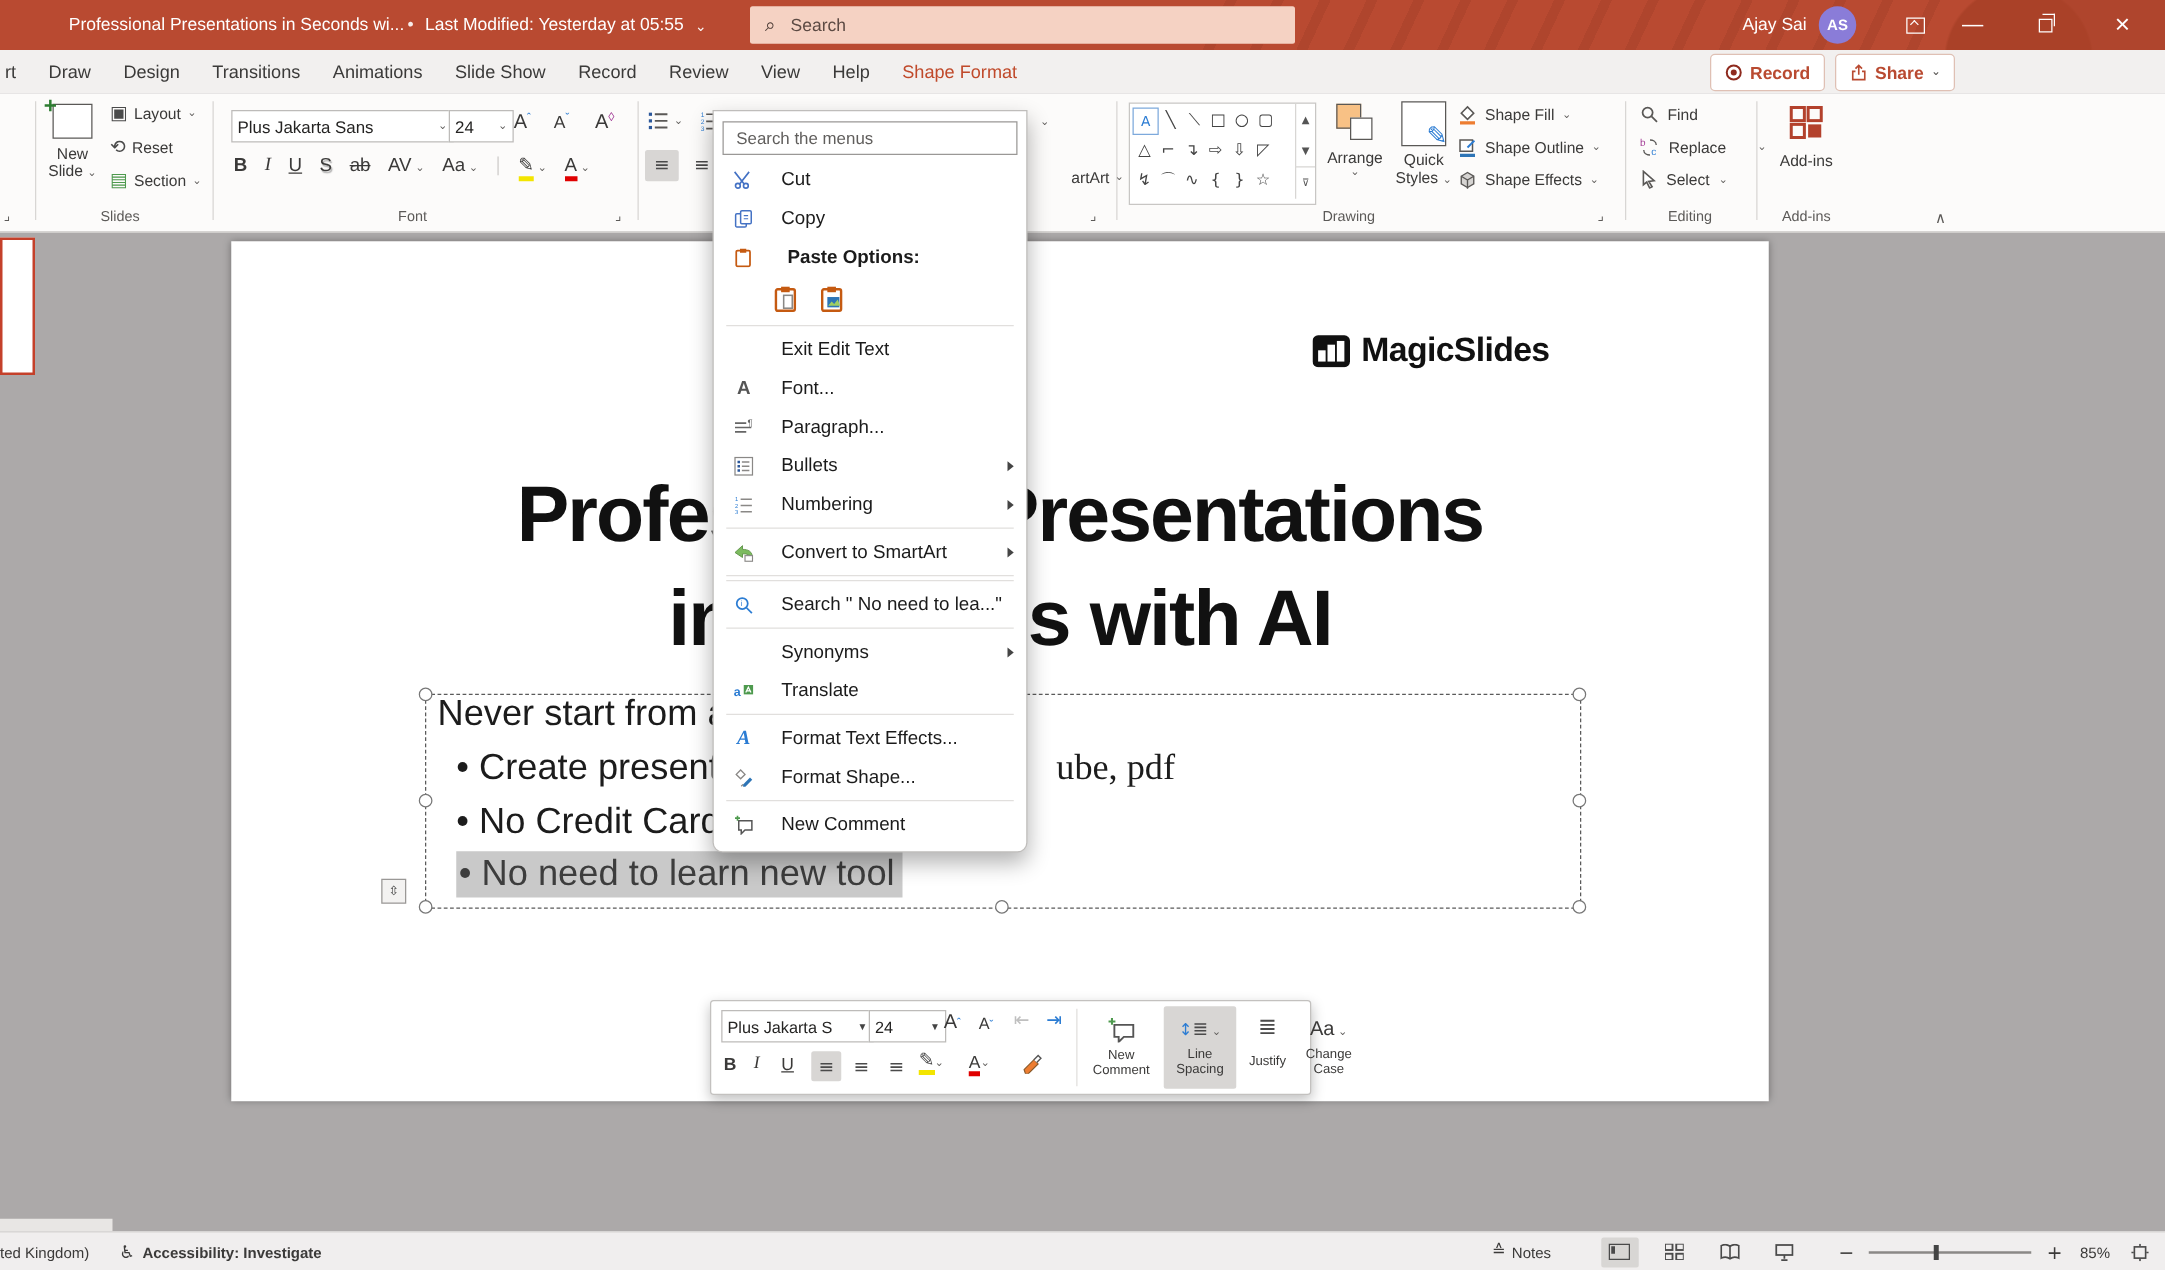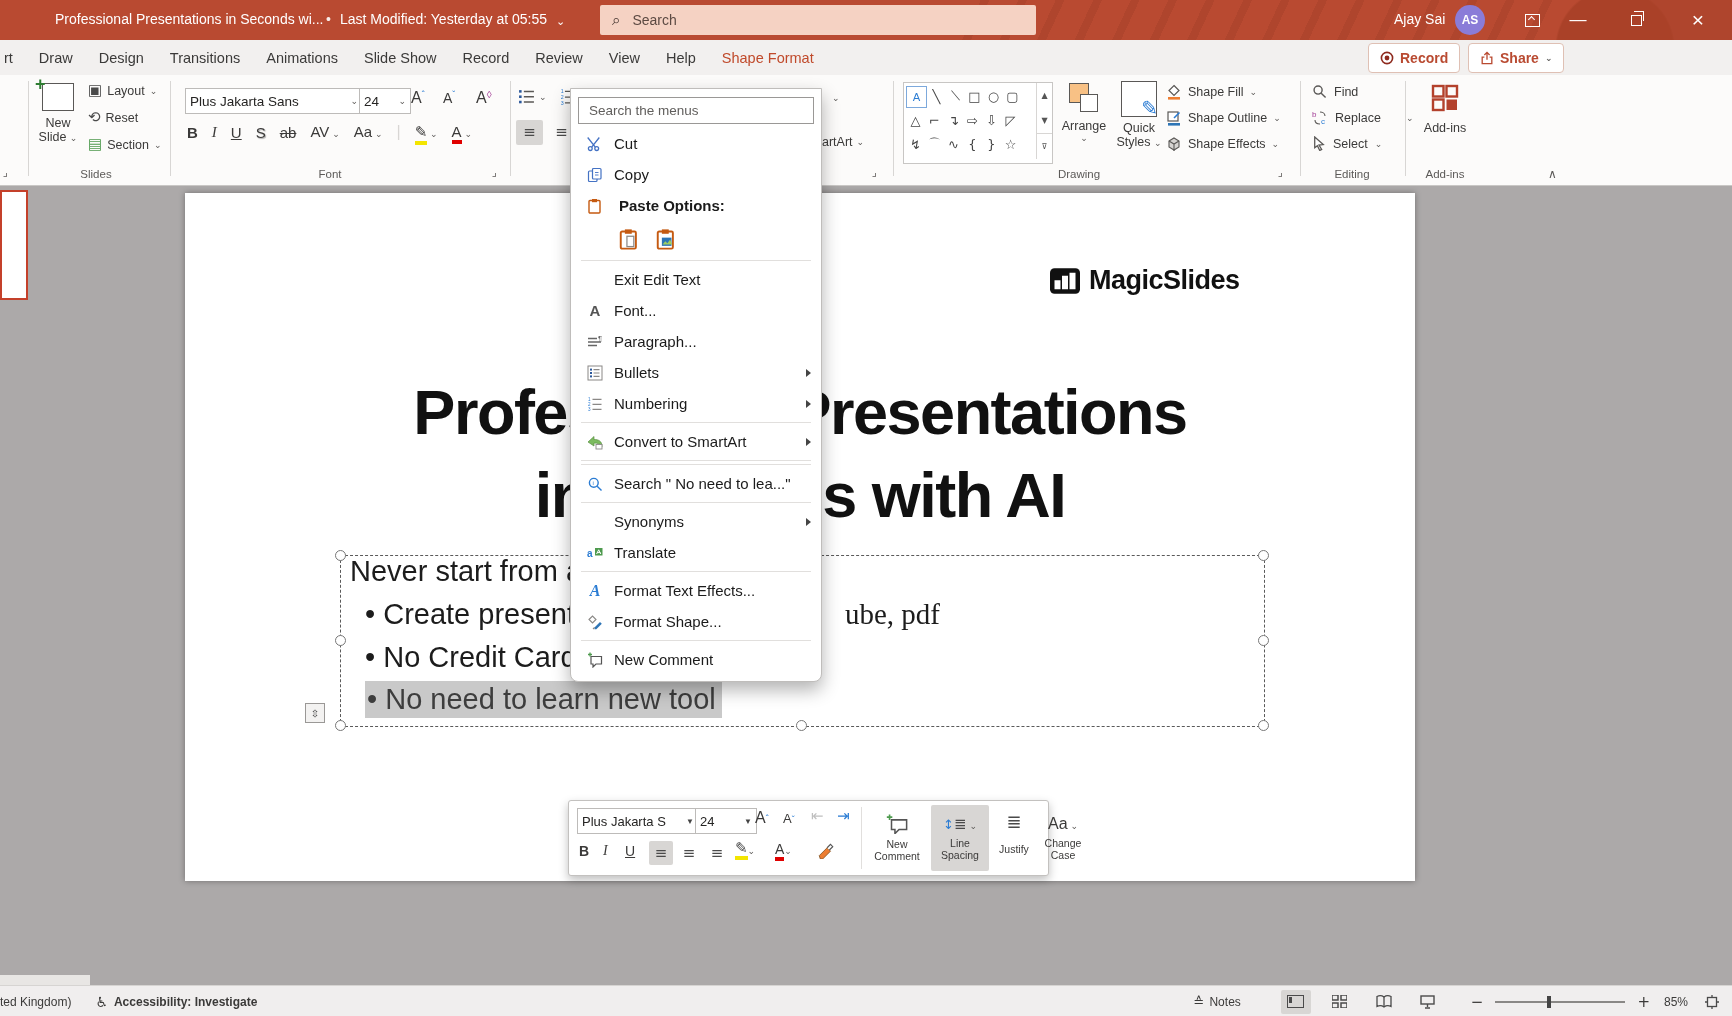--- a/index.html
+++ b/index.html
@@ -55,21 +55,21 @@
   .selbox{position:absolute;border:1.5px dashed #5a5a5a;}
   .handle{position:absolute;width:9px;height:9px;border-radius:50%;background:#fff;border:1.2px solid #777;}
   
   .ctxmenu{left:570px;top:88px;width:250px;background:#fff;border:1px solid #BFBDBB;
     border-radius:0 0 8px 8px;box-shadow:0 8px 18px rgba(0,0,0,.3);padding-bottom:6px;z-index:50;}
   .msearch{margin:8px 7px 4px 7px;height:25px;border:1px solid #9a9896;background:#fff;
     display:flex;align-items:center;padding:0 8px;}
   .msearch input{border:none;outline:none;font-size:13.5px;color:#0369a1;width:100%;
     font-family:"Liberation Sans",sans-serif;}
   .msearch input::placeholder{color:#605e5c;}
-  .mi{height:31px;display:flex;align-items:center;padding:0 10px 0 12px;}
+  .mi{height:31px;display:flex;align-items:center;padding:0 10px 0 12px;gap:11px;}
   .mic{width:24px;display:flex;align-items:center;justify-content:center;flex:0 0 24px;}
   .mil{font-size:15px;color:#1b1b1b;margin-left:7px;white-space:nowrap;}
   .mil.bold{font-weight:bold;margin-left:12px;}
   .msep{height:1px;background:#E1DFDD;margin:3px 10px;}
   .subarrow{margin-left:auto;width:0;height:0;border-left:5px solid #444;
     border-top:4px solid transparent;border-bottom:4px solid transparent;}
   .pasterow{height:36px;display:flex;align-items:center;gap:8px;padding-left:43px;}
   .pastebtn{width:27px;height:27px;display:flex;align-items:center;justify-content:center;border:1px solid transparent;}
   
   .minitb{left:568px;top:800px;width:479px;height:74px;background:#fff;border:1px solid #C3C1BF;
@@ -221,21 +221,21 @@
           <text x="0" y="16" font-size="5" fill="#2B7CD3">3</text>
           <path d="M4 3.2H10M4 8.6H10M4 14H10" stroke="#5a5856" stroke-width="1.3"></path>
         </svg>
     </div>
     <div class="abs hl" style="left:516px;top:45px;width:27px;height:25px;display:flex;align-items:center;justify-content:center;">
       <span class="icon16">≡</span>
     </div>
     <div class="abs" style="left:548px;top:45px;width:27px;height:25px;display:flex;align-items:center;justify-content:center;">
       <span class="icon16">≡</span>
     </div>
-    <div class="abs" style="left:822px;top:60px;display:flex;align-items:center;gap:4px;">
+    <div class="abs" style="left:822px;top:60px;display:flex;align-items:center;gap:4px;padding-left:35px;">
       <span class="rbtn-lbl">artArt</span>
         <span class="chev">⌄</span>
     </div>
     <div class="abs chev" style="left:832px;top:18px;">⌄</div>
     <div class="launcher" style="left:872px;">⌟</div>
 
     <div class="abs" style="left:903px;top:7px;width:148px;height:80px;background:#fff;border:1px solid #C8C6C4;display:flex;">
       <div style="flex:1;display:flex;flex-wrap:wrap;align-content:flex-start;padding:1px 2px;">
         <span class="shapecell" style="color:#2B7CD3;border:1px solid #7DA9DC;height:20px;margin-top:2px;font-size:11px;">A</span>
         <span class="shapecell">╲</span>

